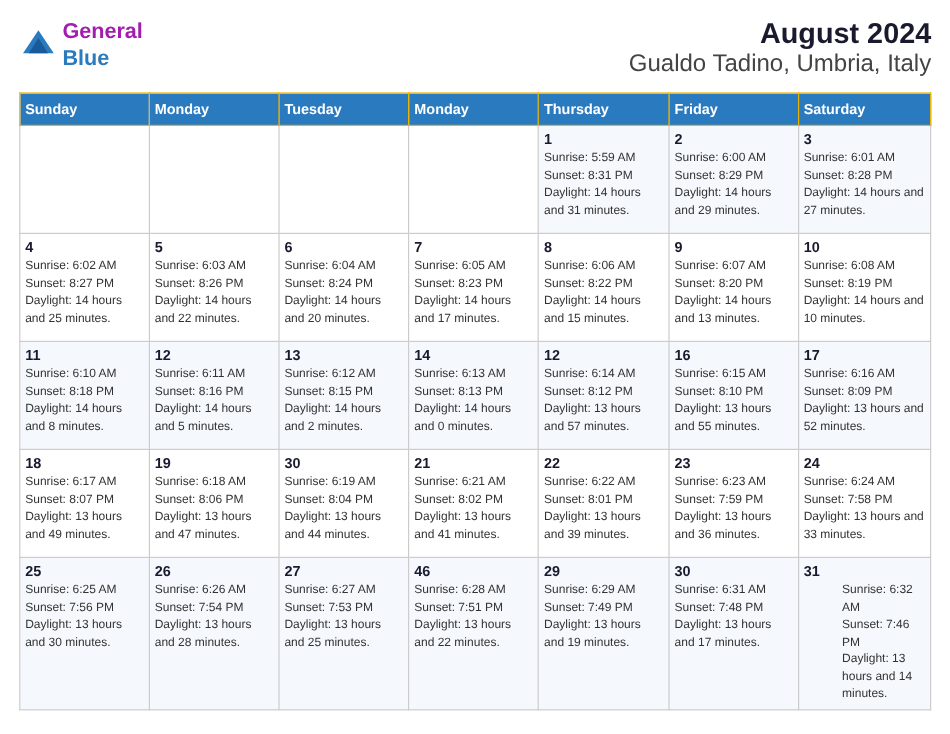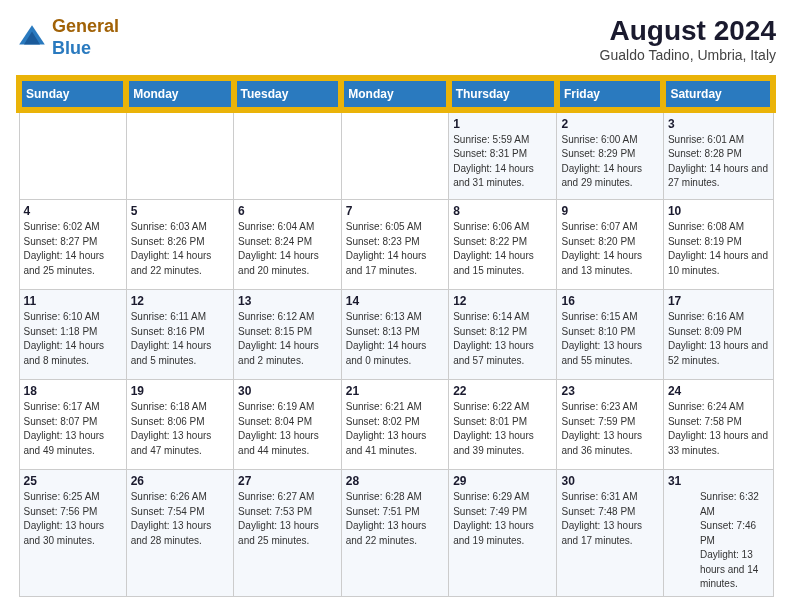--- a/index.html
+++ b/index.html
@@ -20,53 +20,53 @@
       display: flex;
       align-items: center;
     }
     .logo-text {
       font-size: 18px;
       font-weight: bold;
       color: #1a1a2e;
       line-height: 1.2;
     }
     .logo-text span {
-      color: #a16207;
+      color: #a21caf;
     }
     .logo-icon {
       width: 32px;
       height: 32px;
       margin-right: 4px;
     }
     .title-block {
       text-align: right;
     }
     .month-title {
-      font-size: 28px;
+      font-size: 24px;
       font-weight: bold;
       color: #1a1a2e;
       line-height: 1.1;
     }
     .location-title {
-      font-size: 14px;
+      font-size: 20px;
       color: #444;
     }
     table {
       width: 100%;
       border-collapse: collapse;
       font-size: 10.5px;
     }
     thead tr th {
       background: #2a7abf;
       color: #fff;
       padding: 6px 4px;
       text-align: left;
       font-size: 12px;
       font-weight: bold;
-      border: 6px solid #eab308;
+      border: 1px solid #eab308;
     }
     tbody tr td {
       border: 1px solid #ccc;
       vertical-align: top;
       padding: 4px 4px;
       width: 113px;
       height: 90px;
       background: #fff;
     }
     tbody tr:nth-child(odd) td {
@@ -185,21 +185,21 @@
           <div class="day-num">10</div>
           <div class="day-info" style="white-space: pre-line;">Sunrise: 6:08 AM
 Sunset: 8:19 PM
 Daylight: 14 hours and 10 minutes.</div>
         </td>
       </tr>
       <tr>
         <td>
           <div class="day-num">11</div>
           <div class="day-info" style="white-space: pre-line;">Sunrise: 6:10 AM
-Sunset: 1:18 PM
+Sunset: 8:18 PM
 Daylight: 14 hours and 8 minutes.</div>
         </td>
         <td>
           <div class="day-num">12</div>
           <div class="day-info" style="white-space: pre-line;">Sunrise: 6:11 AM
 Sunset: 8:16 PM
 Daylight: 14 hours and 5 minutes.</div>
         </td>
         <td>
           <div class="day-num">13</div>
@@ -289,21 +289,21 @@
 Sunset: 7:54 PM
 Daylight: 13 hours and 28 minutes.</div>
         </td>
         <td>
           <div class="day-num">27</div>
           <div class="day-info" style="white-space: pre-line;">Sunrise: 6:27 AM
 Sunset: 7:53 PM
 Daylight: 13 hours and 25 minutes.</div>
         </td>
         <td>
-          <div class="day-num">28</div>
+          <div class="day-num">46</div>
           <div class="day-info" style="white-space: pre-line;">Sunrise: 6:28 AM
 Sunset: 7:51 PM
 Daylight: 13 hours and 22 minutes.</div>
         </td>
         <td>
           <div class="day-num">29</div>
           <div class="day-info" style="white-space: pre-line;">Sunrise: 6:29 AM
 Sunset: 7:49 PM
 Daylight: 13 hours and 19 minutes.</div>
         </td>

